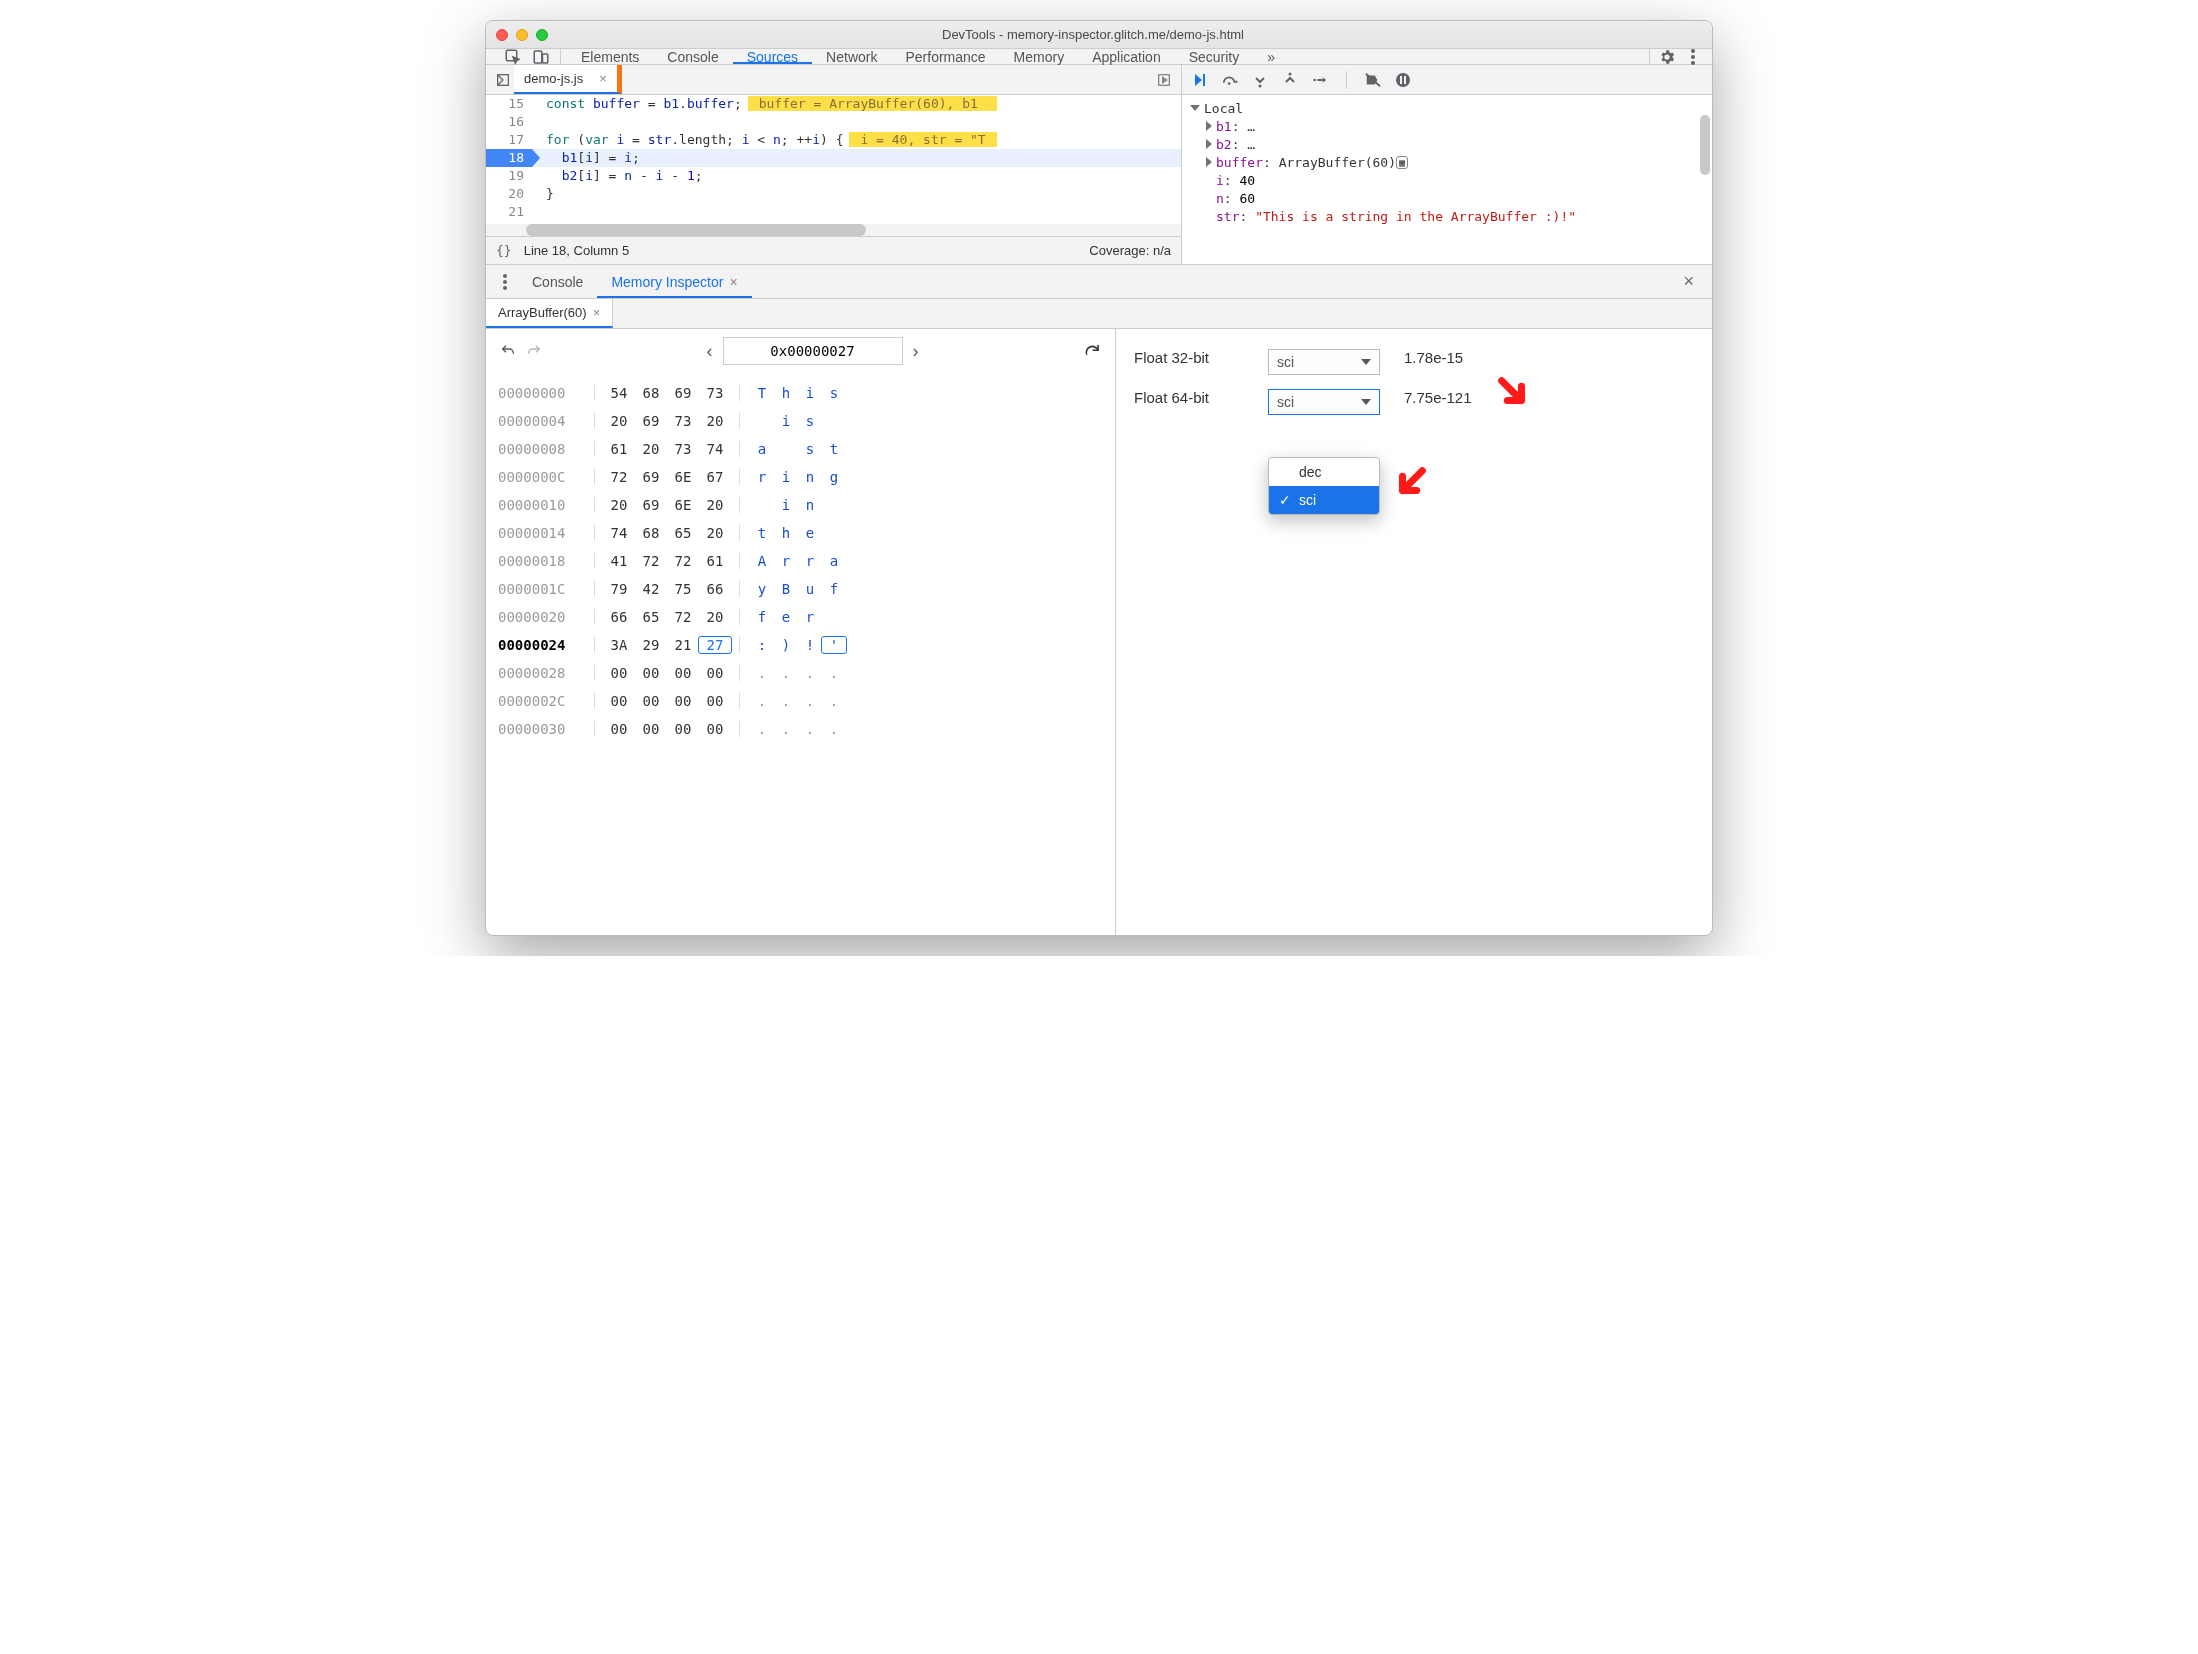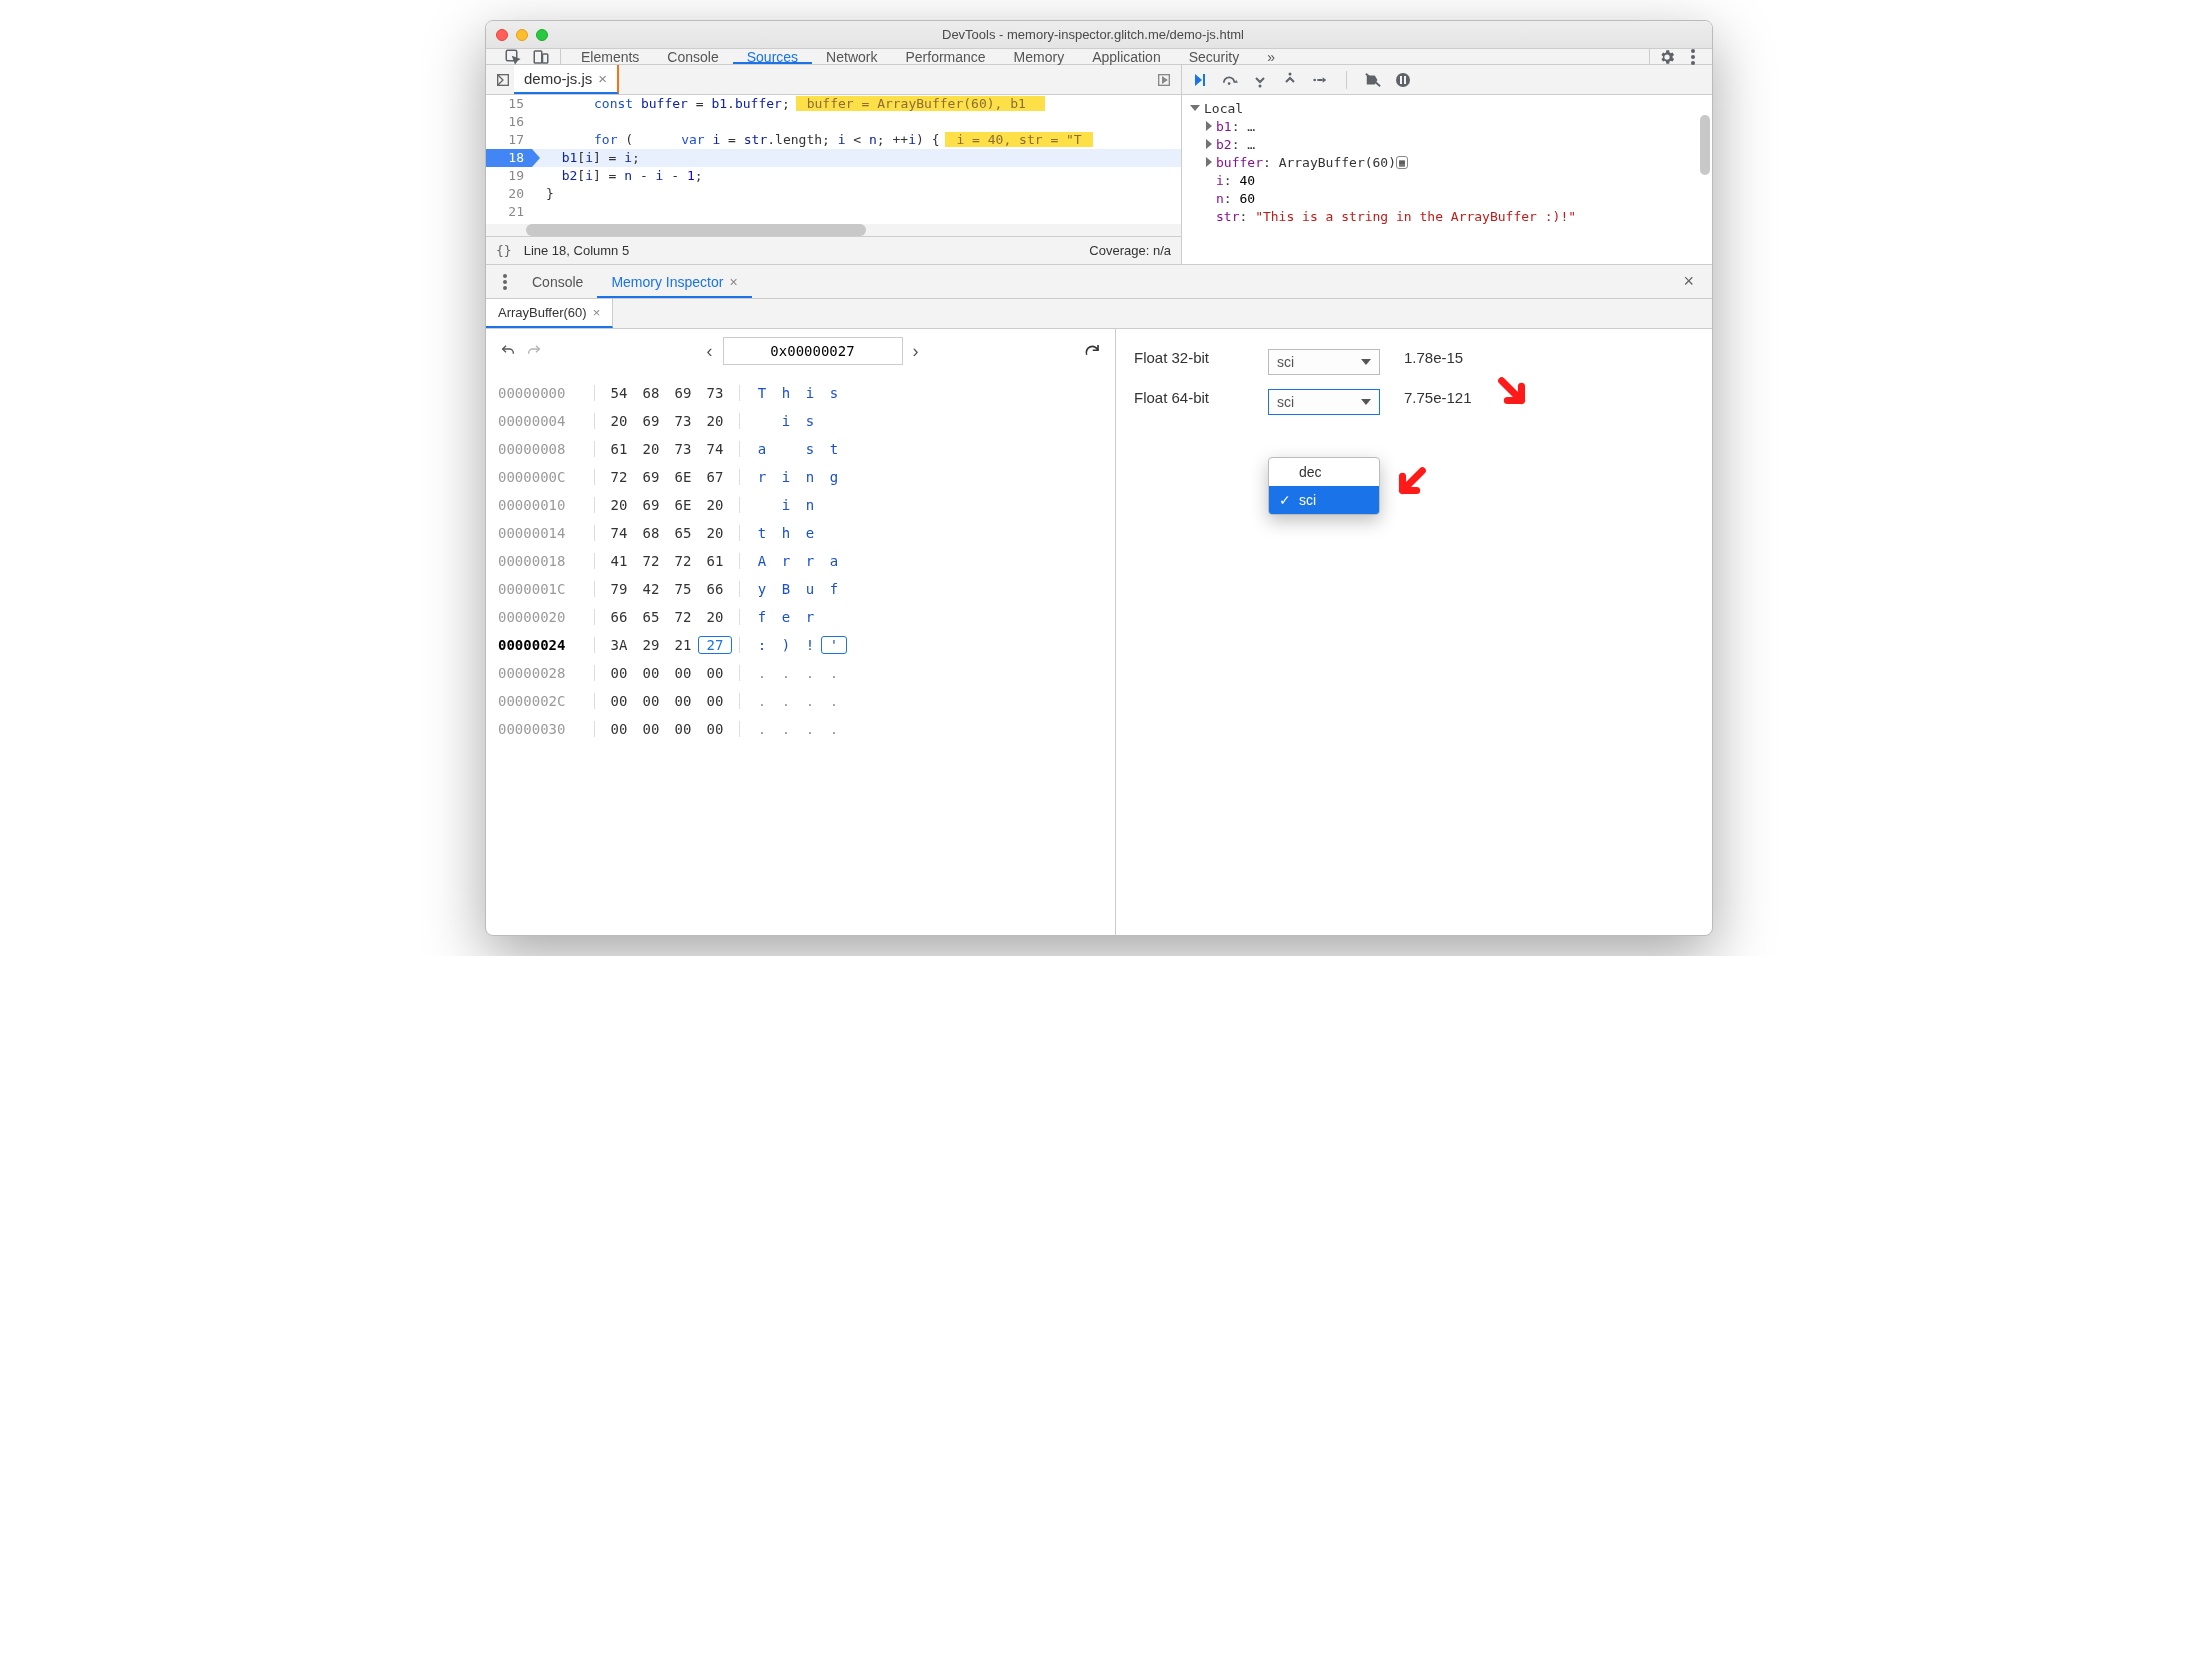--- a/index.html
+++ b/index.html
@@ -50,31 +50,31 @@
   .maintabs .leading { display:flex; align-items:center; gap:10px; padding:0 10px; border-right:1px solid #ccc; margin-right:6px;}
   .tab { padding: 0 14px; display:flex; align-items:center; color:#555; cursor:pointer; font-size:14px;}
   .tab.active { color:#1a73e8; box-shadow: inset 0 -2px 0 #1a73e8;}
   .maintabs .spacer { flex:1; }
   .maintabs .trailing { display:flex; align-items:center; gap:14px; padding:0 8px; border-left:1px solid #ccc;}
   
   .upper { display:flex; height: 200px; border-bottom:1px solid #ccc;}
   .left-src { flex:1; display:flex; flex-direction:column; border-right:1px solid #ccc; min-width:0;}
   .src-tabbar { height:30px; background:#f3f3f3; border-bottom:1px solid #ccc; display:flex; align-items:center; padding:0 6px;}
   .src-tabbar .pg-icon { width:22px; display:flex; justify-content:center; color:#666;}
-  .src-tab { padding:0 10px; height:100%; display:flex; align-items:center; gap:6px; background:#fff; border-right:2px solid #f97316; border-bottom:2px solid #1a73e8; font-size:15px;}
+  .src-tab { padding:0 10px; height:100%; display:flex; align-items:center; gap:16px; background:#fff; border-right:5px solid #f97316; border-bottom:2px solid #1a73e8; font-size:13px;}
   .src-tab .x { color:#888; cursor:pointer;}
   .src-tabbar .sp { flex:1;}
   .code-area { flex:1; overflow:hidden; font-family: Menlo, Consolas, monospace; font-size:13px; position:relative; background:#fff;}
   .code-line { display:flex; height:18px; line-height:18px;}
   .gut { width:46px; text-align:right; padding-right:8px; color:#888; background:#fff; position:relative;}
   .code-line.bp .gut { background:#4285f4; color:#fff;}
   .code-line.bp .gut::after { content:''; position:absolute; right:-8px; top:0; border-top:9px solid transparent; border-bottom:9px solid transparent; border-left:8px solid #4285f4;}
   .code-line.hl { background:#e8f0fe;}
   .ct { padding-left:14px; white-space:pre; }
-  .kw { color:#1d4ed8;margin-left:48px;}
+  .kw { color:#0f766e;}
   .var{ color:#0d22a8;}
   .num{ color:#1c00cf;}
   .inl { background:#fde047; color:#8a6d3b; margin-left:6px; padding:0 11px;}
   .code-scroll { position:absolute; bottom:0; left:0; right:0; height:12px; background:#f3f3f3;}
   .code-thumb { height:12px; width:340px; background:#c8c8c8; border-radius:6px; margin-left:40px;}
   .status { height:28px; border-top:1px solid #ccc; background:#f3f3f3; display:flex; align-items:center; padding:0 10px; font-size:13px; color:#333;}
   .status .brace { font-family:Menlo,monospace; color:#666; margin-right:12px;}
   .status .sp{flex:1;}
   
   .right-dbg { width:530px; display:flex; flex-direction:column; min-width:0;}

